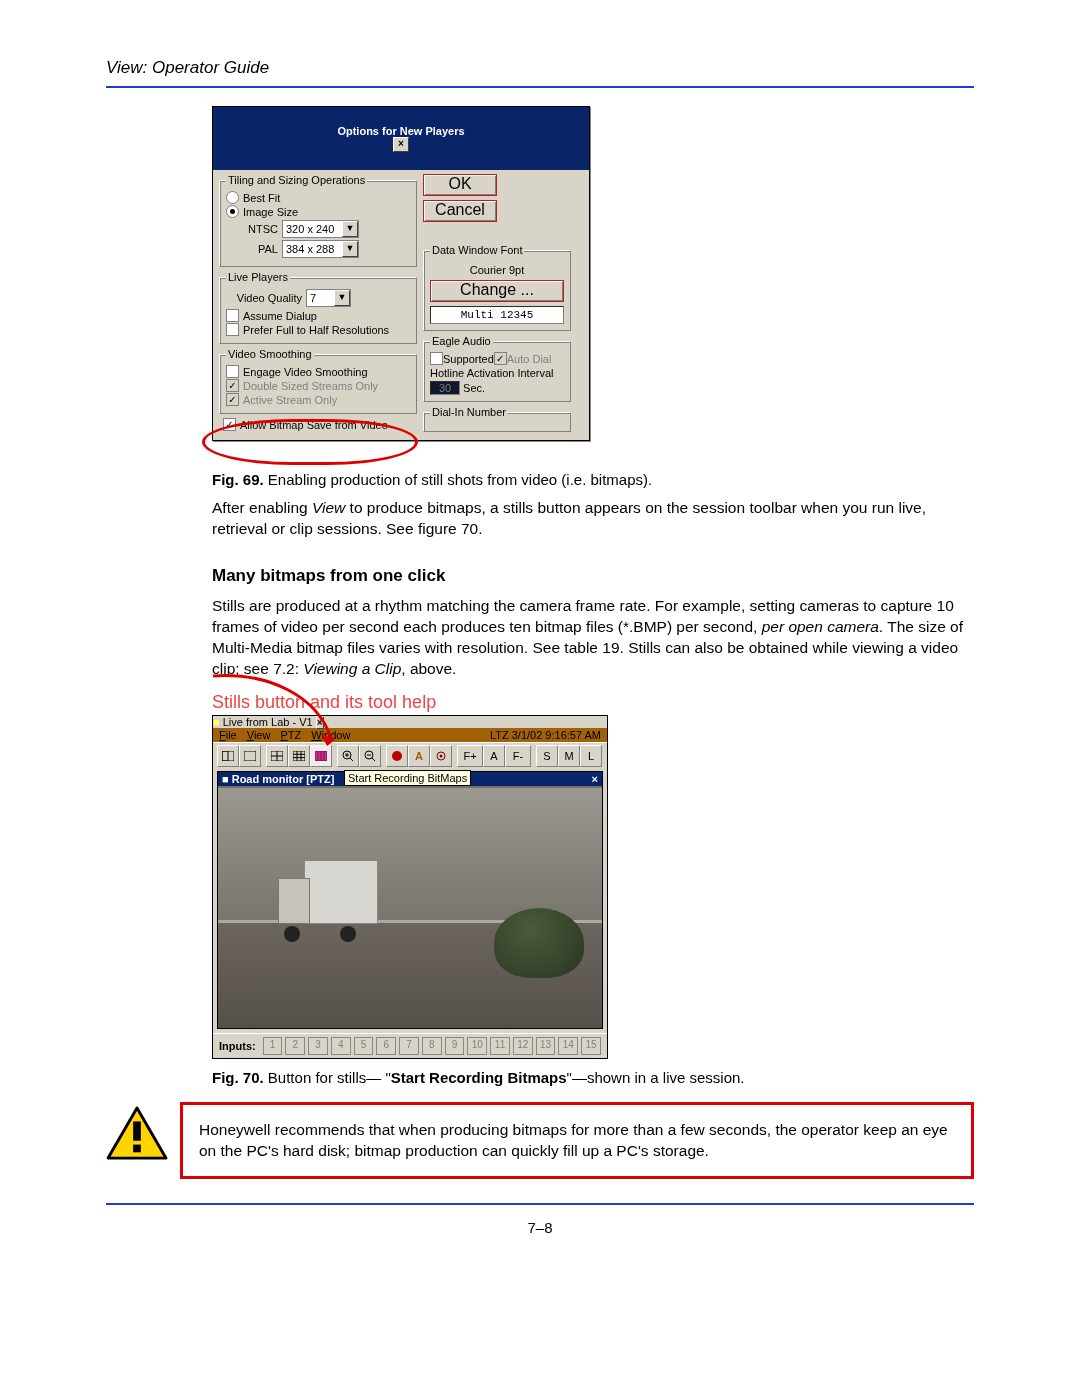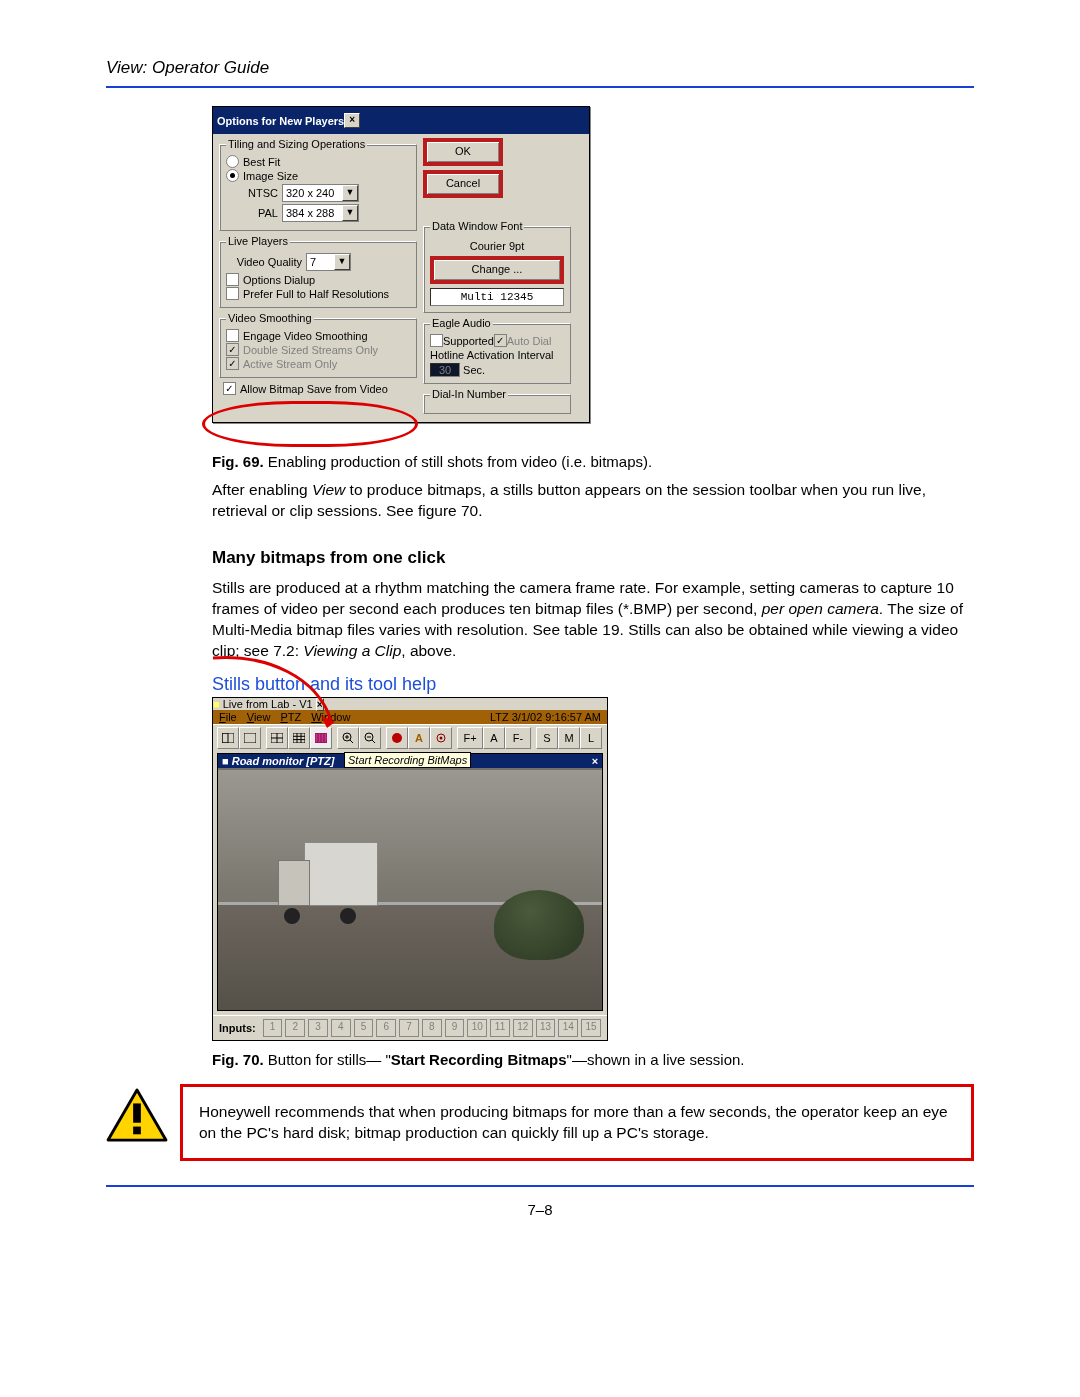--- a/index.html
+++ b/index.html
@@ -42,24 +42,26 @@
     font-family: Tahoma, Arial, sans-serif;
     font-size: 11px;
     box-shadow: 1px 1px 0 #888;
     position: relative;
     margin-bottom: 14px;
   }
   .win .titlebar {
     background: #0a246a;
     color: #fff;
     font-weight: bold;
-    padding: 6px 4px;
+    padding: 18px 4px;
     display: flex;
+    justify-content: space-between;
     align-items: center;
     font-size: 11px;
+    flex-direction: column;
   }
   .titlebar .xbtn {
     width: 14px; height: 13px;
     background: #d8d4c8;
     border: 1px solid #fff;
     border-right-color: #404040; border-bottom-color: #404040;
     color: #000;
     font-family: Arial;
     font-size: 10px;
     line-height: 11px;
@@ -119,24 +121,24 @@
   }
   .combo .txt { flex:1; }
   .combo .drop {
     width:14px; height:14px;
     background:#d8d4c8;
     border:1px solid #fff; border-right-color:#404040; border-bottom-color:#404040;
     text-align:center; font-size:9px; line-height:12px;
   }
   .winbtn {
     width: 72px; height: 20px;
-    border: 4px solid #b91c1c;
+    border: 1px solid #b91c1c;
     background: #d8d4c8;
     box-shadow: inset 1px 1px 0 #fff, inset -1px -1px 0 #808080;
-    font-size: 11px;
+    font-size: 16px;
     text-align:center; line-height:18px;
     margin-bottom: 4px;
   }
   .fontline { text-align:center; font-size:11px; margin-top:4px; }
   .multibox {
     border: 1px inset #808080; background:#fff;
     font-family: "Courier New", monospace; font-size:11px;
     padding: 2px 4px; text-align:center; margin-top:4px;
   }
   .numbox {
@@ -165,21 +167,21 @@
     font-family: Arial, Helvetica, sans-serif;
     font-weight: bold;
     font-size: 17px;
     margin: 26px 0 10px 0;
   }
 
   
   .stills-label {
     font-family: Arial, sans-serif;
     font-size: 18px;
-    color: #1d4ed8;
+    color: #ef4444;
     margin: 10px 0 -2px 0;
     position: relative;
   }
   .live-win {
     width: 394px;
     border: 1px solid #000;
     background: #d8d4c8;
     font-family: Tahoma, Arial, sans-serif;
     font-size: 11px;
     margin-top: 4px;
@@ -213,21 +215,20 @@
     margin: 2px 4px 4px 4px;
     border: 1px solid #000;
     background: #757168;
     position: relative;
     height: 256px;
   }
   .vidarea .vbar {
     background:#0a246a; color:#fff; font-weight:bold; font-size:11px;
     padding: 1px 4px; display:flex; justify-content:space-between;
     position: relative;
-    font-style: italic;
   }
   .tooltip {
     position: absolute;
     left: 126px; top: -2px;
     background: #ffffe0;
     border: 1px solid #000;
     font-size: 11px;
     padding: 1px 3px;
     color: #000;
     font-weight: normal;
@@ -346,21 +347,21 @@
             <legend>Live Players</legend>
             <div class="winrow">
               <span class="lab" style="width:76px">Video Quality</span>
               <span class="combo" style="width:40px">
                 <span class="txt">7</span>
                 <span class="drop">▼</span>
               </span>
             </div>
             <div class="check-row">
               <span class="chk"></span>
-              <span class="lbl">Options Dialup</span>
+              <span class="lbl">Assume Dialup</span>
             </div>
             <div class="check-row">
               <span class="chk"></span>
               <span class="lbl">Prefer Full to Half Resolutions</span>
             </div>
           </fieldset>
 
           <fieldset class="grp">
             <legend>Video Smoothing</legend>
             <div class="check-row">

